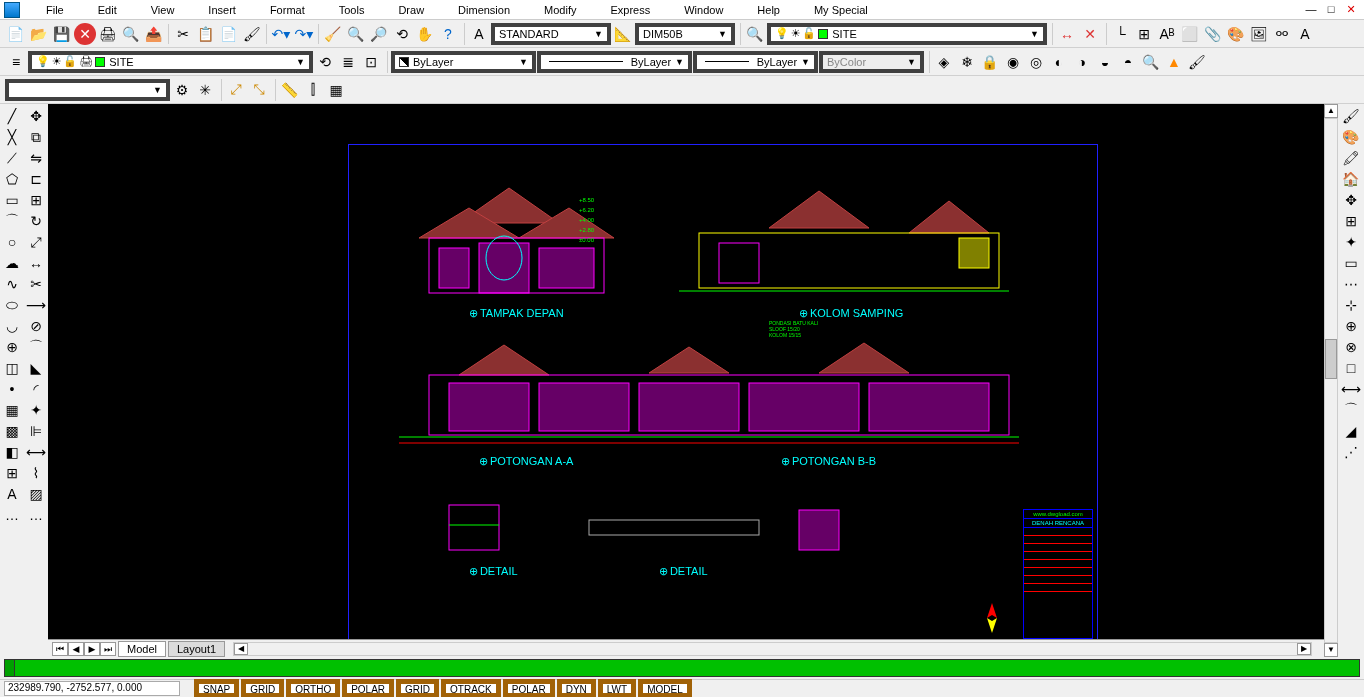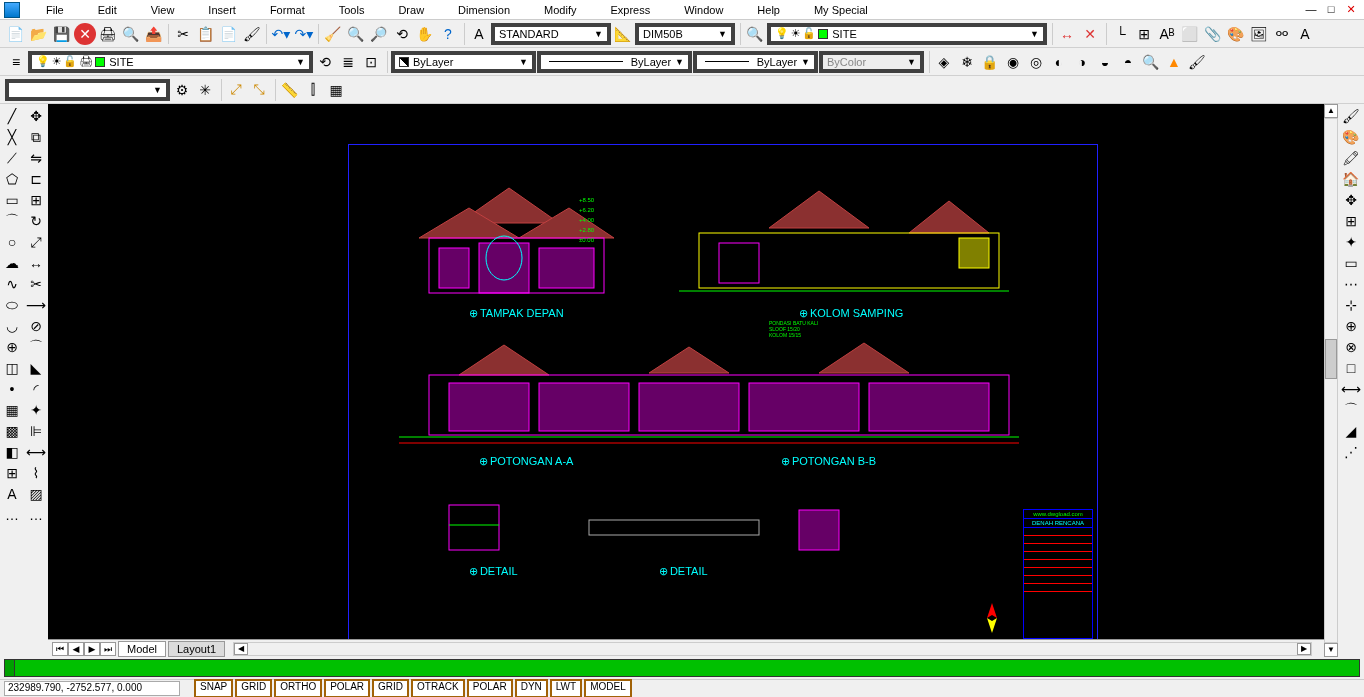--- a/index.html
+++ b/index.html
@@ -34,21 +34,21 @@
 .tabs .nav span{width:16px;height:14px;border:1px solid #999;background:#fff;text-align:center;line-height:12px;font-size:9px;cursor:pointer}
 .tab{padding:1px 8px;border:1px solid #999;background:#dcdcdc;cursor:pointer;margin-left:2px;font-size:11px}
 .tab.active{background:#fff}
 .tabs .hs{flex:1;margin:0 8px;height:14px;background:#f0f0f0;border:1px solid #ccc;position:relative}
 .tabs .hs .thumb{height:100%;width:14px;background:#cdcdcd;border:1px solid #999}
 .cmdbar{height:18px;background:#00c000;display:flex;border:1px solid #333;margin:2px 4px}
 .cmdbar .handle{width:10px;background:#00a000;border-right:1px solid #333}
 .cmdbar .txt{flex:1;padding:16px 4px;font-family:Liberation Serif, serif;font-size:13px;color:#000;line-height:16px}
 .status{height:18px;background:#f0f0f0;display:flex;align-items:center;gap:2px;padding:0 4px;border-top:1px solid #ccc}
 .status .coords{width:176px;border:1px solid #aaa;padding:0 3px;background:#fff;height:15px;font-size:10px;overflow:hidden}
-.status .tog{border:2px solid #a16207;padding:0 4px;background:#fff;height:19px;font-size:10px;cursor:pointer}
+.status .tog{border:5px solid #a16207;padding:0 4px;background:#fff;height:19px;font-size:10px;cursor:pointer}
 .vs{width:14px;background:#f0f0f0;display:flex;flex-direction:column}
 .vs .tr{height:14px;border:1px solid #999;text-align:center;line-height:12px;font-size:8px;background:#fff}
 .vs .track{flex:1;background:#f0f0f0;border:1px solid #ccc;position:relative}
 .vs .thumb{width:100%;height:40px;background:#cdcdcd;border:1px solid #999;position:absolute;top:220px}
 .dwgtxt{position:absolute;color:#0ff;font-size:6px}
 .roofpoly{fill:#8b3030;stroke:#c04040}
 </style>
 </head>
 <body>
 

